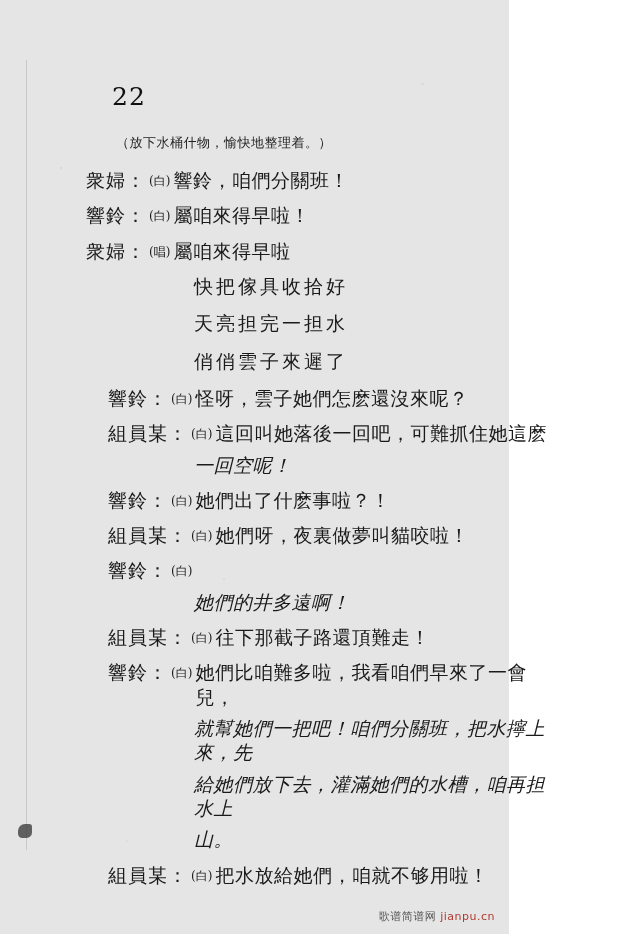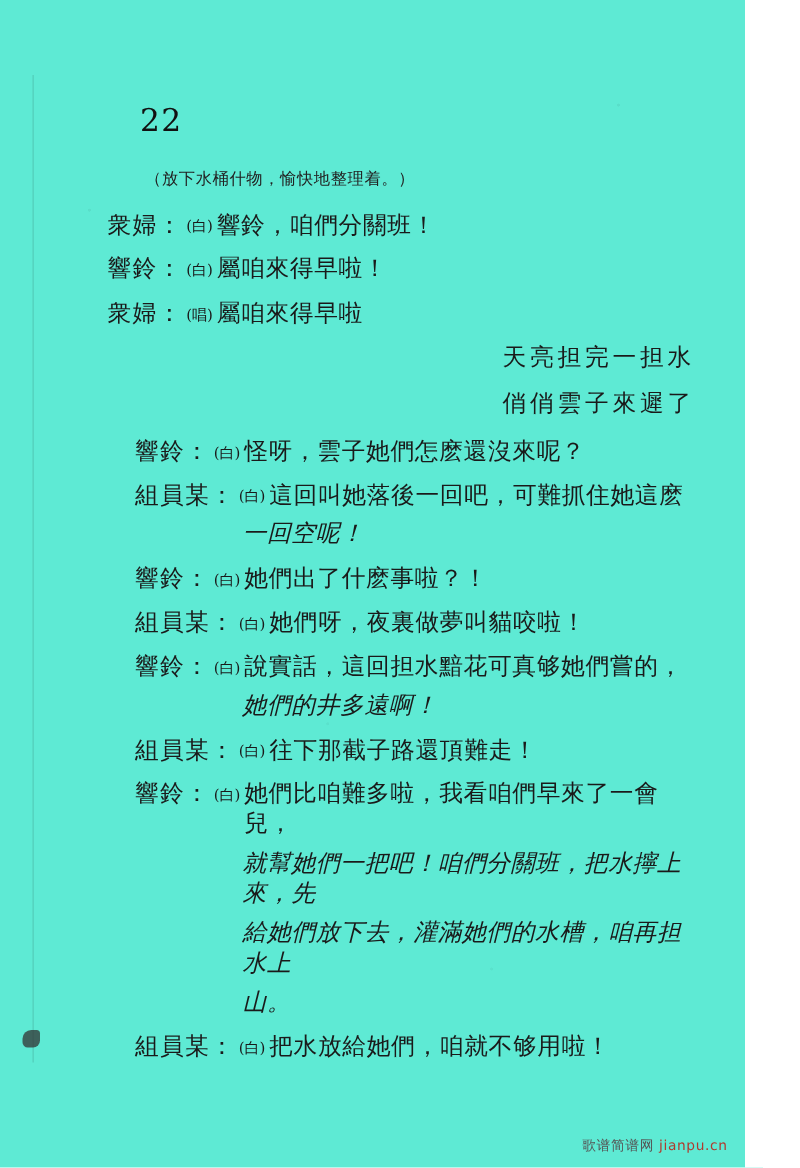--- a/index.html
+++ b/index.html
@@ -9,23 +9,23 @@
   }
   body {
     width: 640px;
     height: 934px;
     overflow: hidden;
     font-family: "DejaVu Serif", "Liberation Serif", serif;
     color: #1a1a1a;
   }
   .page {
     position: relative;
-    width: 596px;
+    width: 509px;
     height: 934px;
-    background: #5eead4;
+    background: #e5e5e5;
   }
   
   .page::before {
     content: "";
     position: absolute;
     inset: 0;
     background:
       radial-gradient(circle at 12% 18%, rgba(0,0,0,0.05) 0 1px, transparent 1.4px),
       radial-gradient(circle at 83% 9%, rgba(0,0,0,0.05) 0 1px, transparent 1.4px),
       radial-gradient(circle at 44% 62%, rgba(0,0,0,0.04) 0 1px, transparent 1.4px),
@@ -52,21 +52,20 @@
     color: #222;
     margin: 0 0 16px 30px;
     letter-spacing: 0.5px;
   }
   .line {
     display: flex;
     align-items: flex-start;
     margin-bottom: 11px;
     font-size: 19px;
     line-height: 1.28;
-    justify-content: flex-end;
   }
   .line .speaker {
     white-space: nowrap;
     flex: 0 0 auto;
     letter-spacing: 1px;
   }
   .line .mode {
     flex: 0 0 auto;
     font-size: 12px;
     padding: 0 3px;
@@ -151,20 +150,21 @@
       <span class="mode">(白)</span>
       <span class="text">屬咱來得早啦！</span>
     </div>
 
     <div class="line">
       <span class="speaker">衆婦：</span>
       <span class="mode">(唱)</span>
       <span class="text">屬咱來得早啦</span>
     </div>
 
+    <div class="line sung-line">快把傢具收拾好</div>
     <div class="line sung-line">天亮担完一担水</div>
     <div class="line sung-line">俏俏雲子來遲了</div>
 
     <div class="line indent-1">
       <span class="speaker">響鈴：</span>
       <span class="mode">(白)</span>
       <span class="text">怪呀，雲子她們怎麽還沒來呢？</span>
     </div>
 
     <div class="line indent-1">
@@ -182,21 +182,20 @@
 
     <div class="line indent-1">
       <span class="speaker">組員某：</span>
       <span class="mode">(白)</span>
       <span class="text">她們呀，夜裏做夢叫貓咬啦！</span>
     </div>
 
     <div class="line indent-1">
       <span class="speaker">響鈴：</span>
       <span class="mode">(白)</span>
-      <span class="text">說實話，這回担水黯花可真够她們嘗的，</span>
     </div>
     <div class="cont">她們的井多遠啊！</div>
 
     <div class="line indent-1">
       <span class="speaker">組員某：</span>
       <span class="mode">(白)</span>
       <span class="text">往下那截子路還頂難走！</span>
     </div>
 
     <div class="line indent-1">

